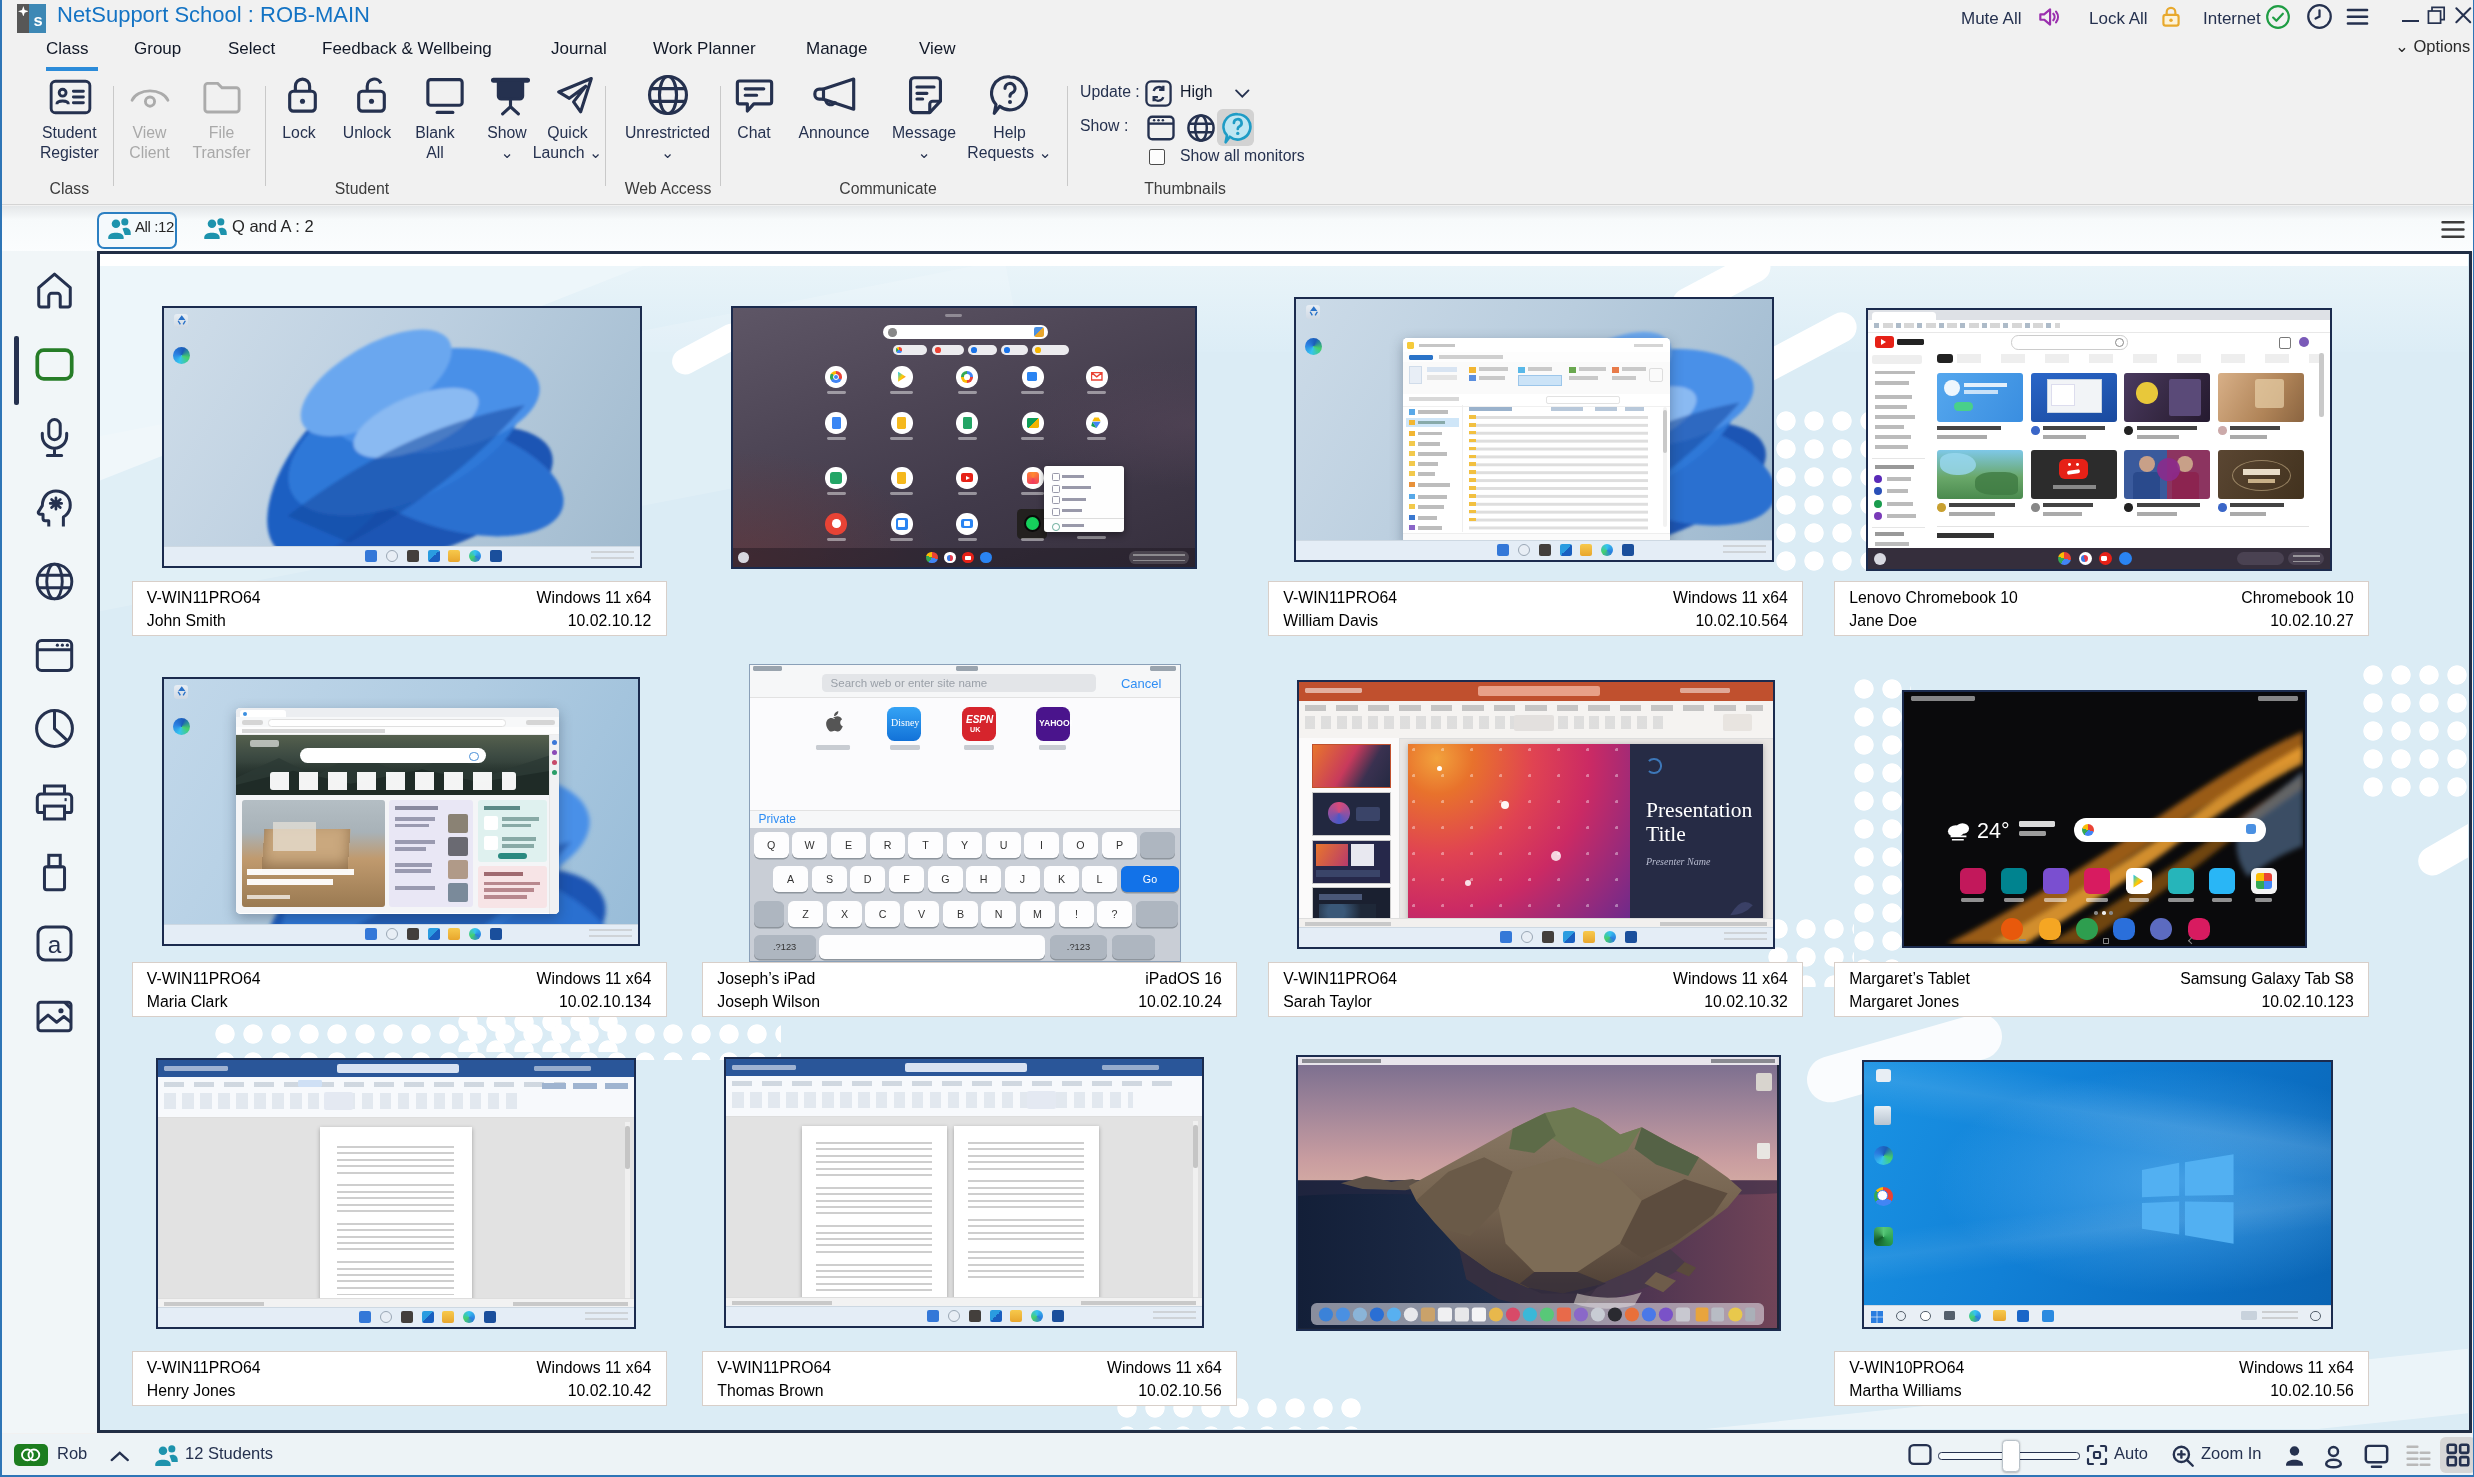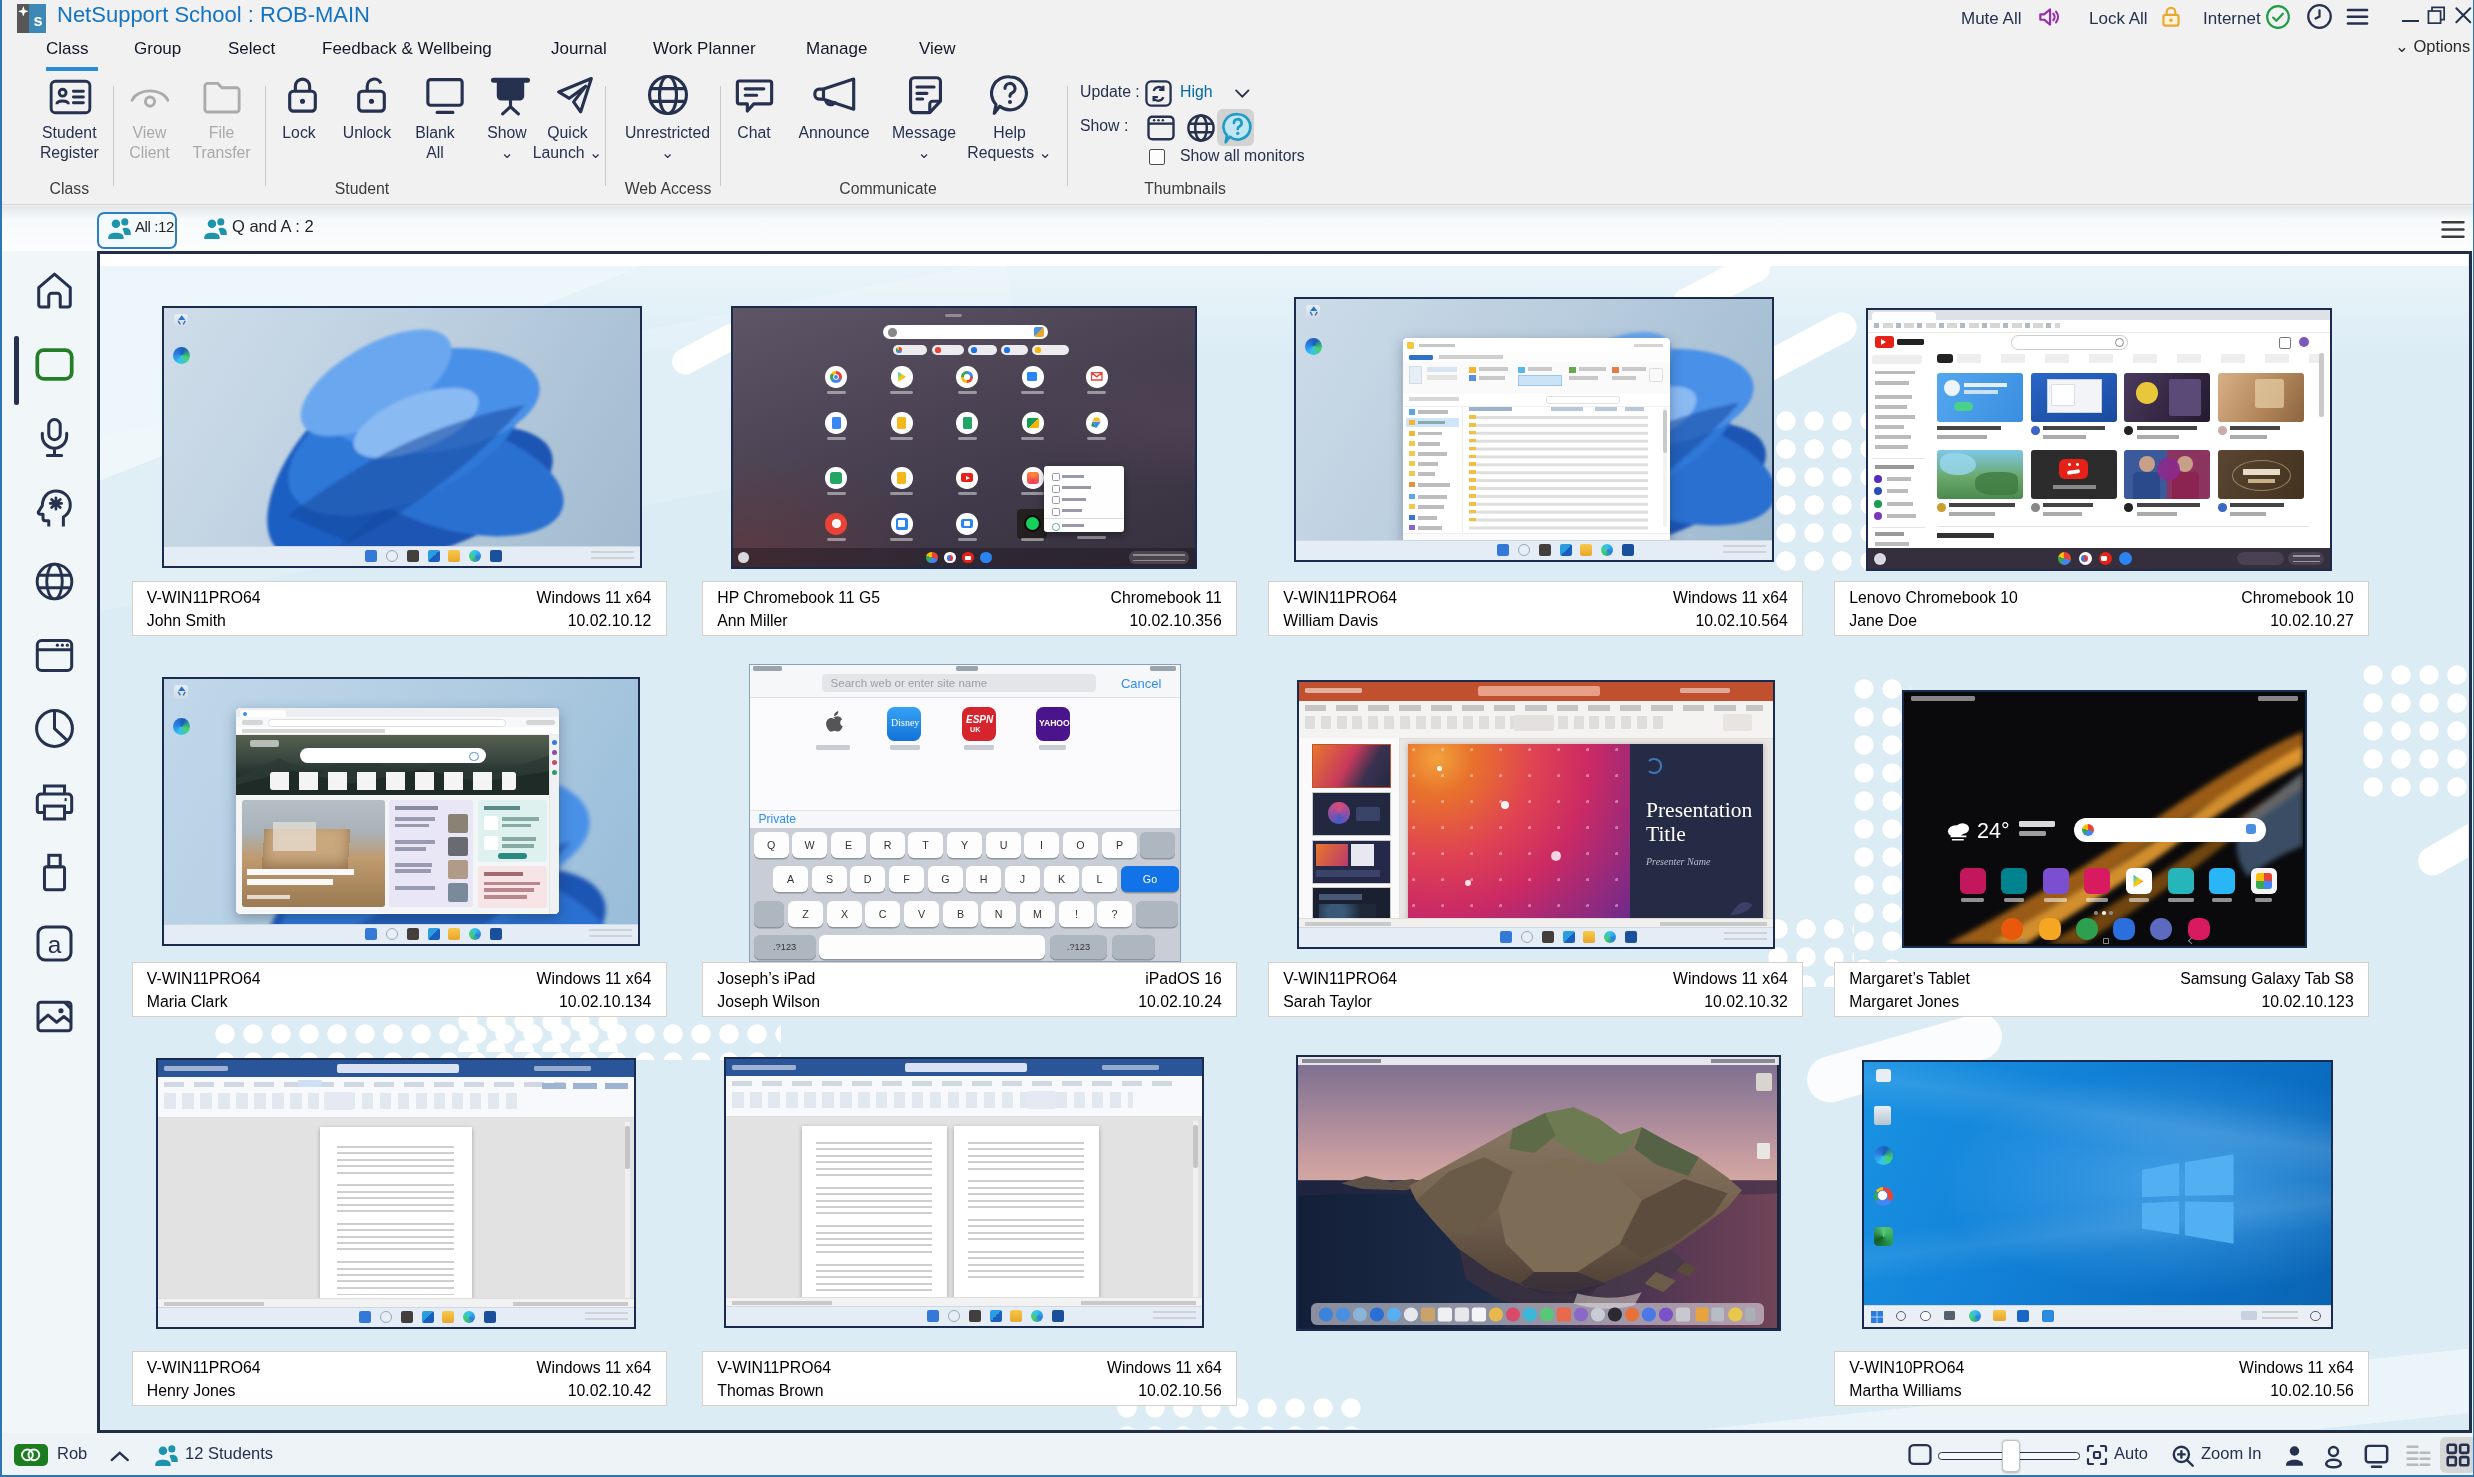--- a/index.html
+++ b/index.html
@@ -223,21 +223,21 @@
 Requests ⌄</div>
     <div class="glabel" style="left:827px;width:122px;">Communicate</div>
     <div class="rsep" style="left:1067px;"></div>
 
     <div class="abs" style="left:1080px;top:10px;font-size:15.8px;color:#25314f;">Update :</div>
     <svg class="abs" style="left:1144px;top:5.7px" width="29" height="29" viewBox="0 0 24 24" fill="none" stroke="#25314f" stroke-width="1.9">
         <rect x="2" y="2" width="20" height="20" rx="4"></rect>
         <path d="M8 10 a4.5 4.5 0 0 1 8-1.5 M16 15 a4.5 4.5 0 0 1-8 1"></path>
         <path d="M16 5.5 V9 h-3.5 M8 18.5 V15 h3.5"></path>
       </svg>
-    <div class="abs" style="left:1180px;top:10px;font-size:15.8px;color:#0369a1;">High</div>
+    <div class="abs" style="left:1180px;top:10px;font-size:15.8px;color:#0f172a;">High</div>
     <svg class="abs" style="left:1233px;top:14.3px" width="18.6" height="13" viewBox="0 0 24 16" fill="none" stroke="#25314f" stroke-width="2.4" stroke-linecap="round">
         <path d="M4 4 l8 8 l8-8"></path>
       </svg>
     <div class="abs" style="left:1080px;top:44px;font-size:15.8px;color:#25314f;">Show :</div>
     <svg class="abs" style="left:1146px;top:40px" width="30" height="30" viewBox="0 0 24 24" fill="none" stroke="#25314f" stroke-width="1.9">
         <rect x="2" y="3" width="20" height="18" rx="3"></rect>
         <path d="M2 8.5 h20"></path>
         <circle cx="6.5" cy="5.8" r="1" fill="#25314f" stroke="none"></circle>
         <circle cx="10" cy="5.8" r="1" fill="#25314f" stroke="none"></circle>
         <circle cx="13.5" cy="5.8" r="1" fill="#25314f" stroke="none"></circle>
@@ -1165,26 +1165,20 @@
         <div class="abs" style="right:10px;top:5px;width:10.7px;height:10.7px;border:1.4px solid #55606c;border-radius:50%;box-sizing:border-box;"></div>
       </div>
     </div>
 
     <div class="lbl" style="left:31.5px;top:327px;">
           <div class="a">V-WIN11PRO64</div>
           <div class="b">John Smith</div>
           <div class="c">Windows 11 x64</div>
           <div class="d">10.02.10.12</div>
         </div>
-    <div class="lbl" style="left:602px;top:327px;">
-          <div class="a">HP Chromebook 11 G5</div>
-          <div class="b">Ann Miller</div>
-          <div class="c">Chromebook 11</div>
-          <div class="d">10.02.10.356</div>
-        </div>
     <div class="lbl" style="left:1168px;top:327px;">
           <div class="a">V-WIN11PRO64</div>
           <div class="b">William Davis</div>
           <div class="c">Windows 11 x64</div>
           <div class="d">10.02.10.564</div>
         </div>
     <div class="lbl" style="left:1734px;top:327px;">
           <div class="a">Lenovo Chromebook 10</div>
           <div class="b">Jane Doe</div>
           <div class="c">Chromebook 10</div>

